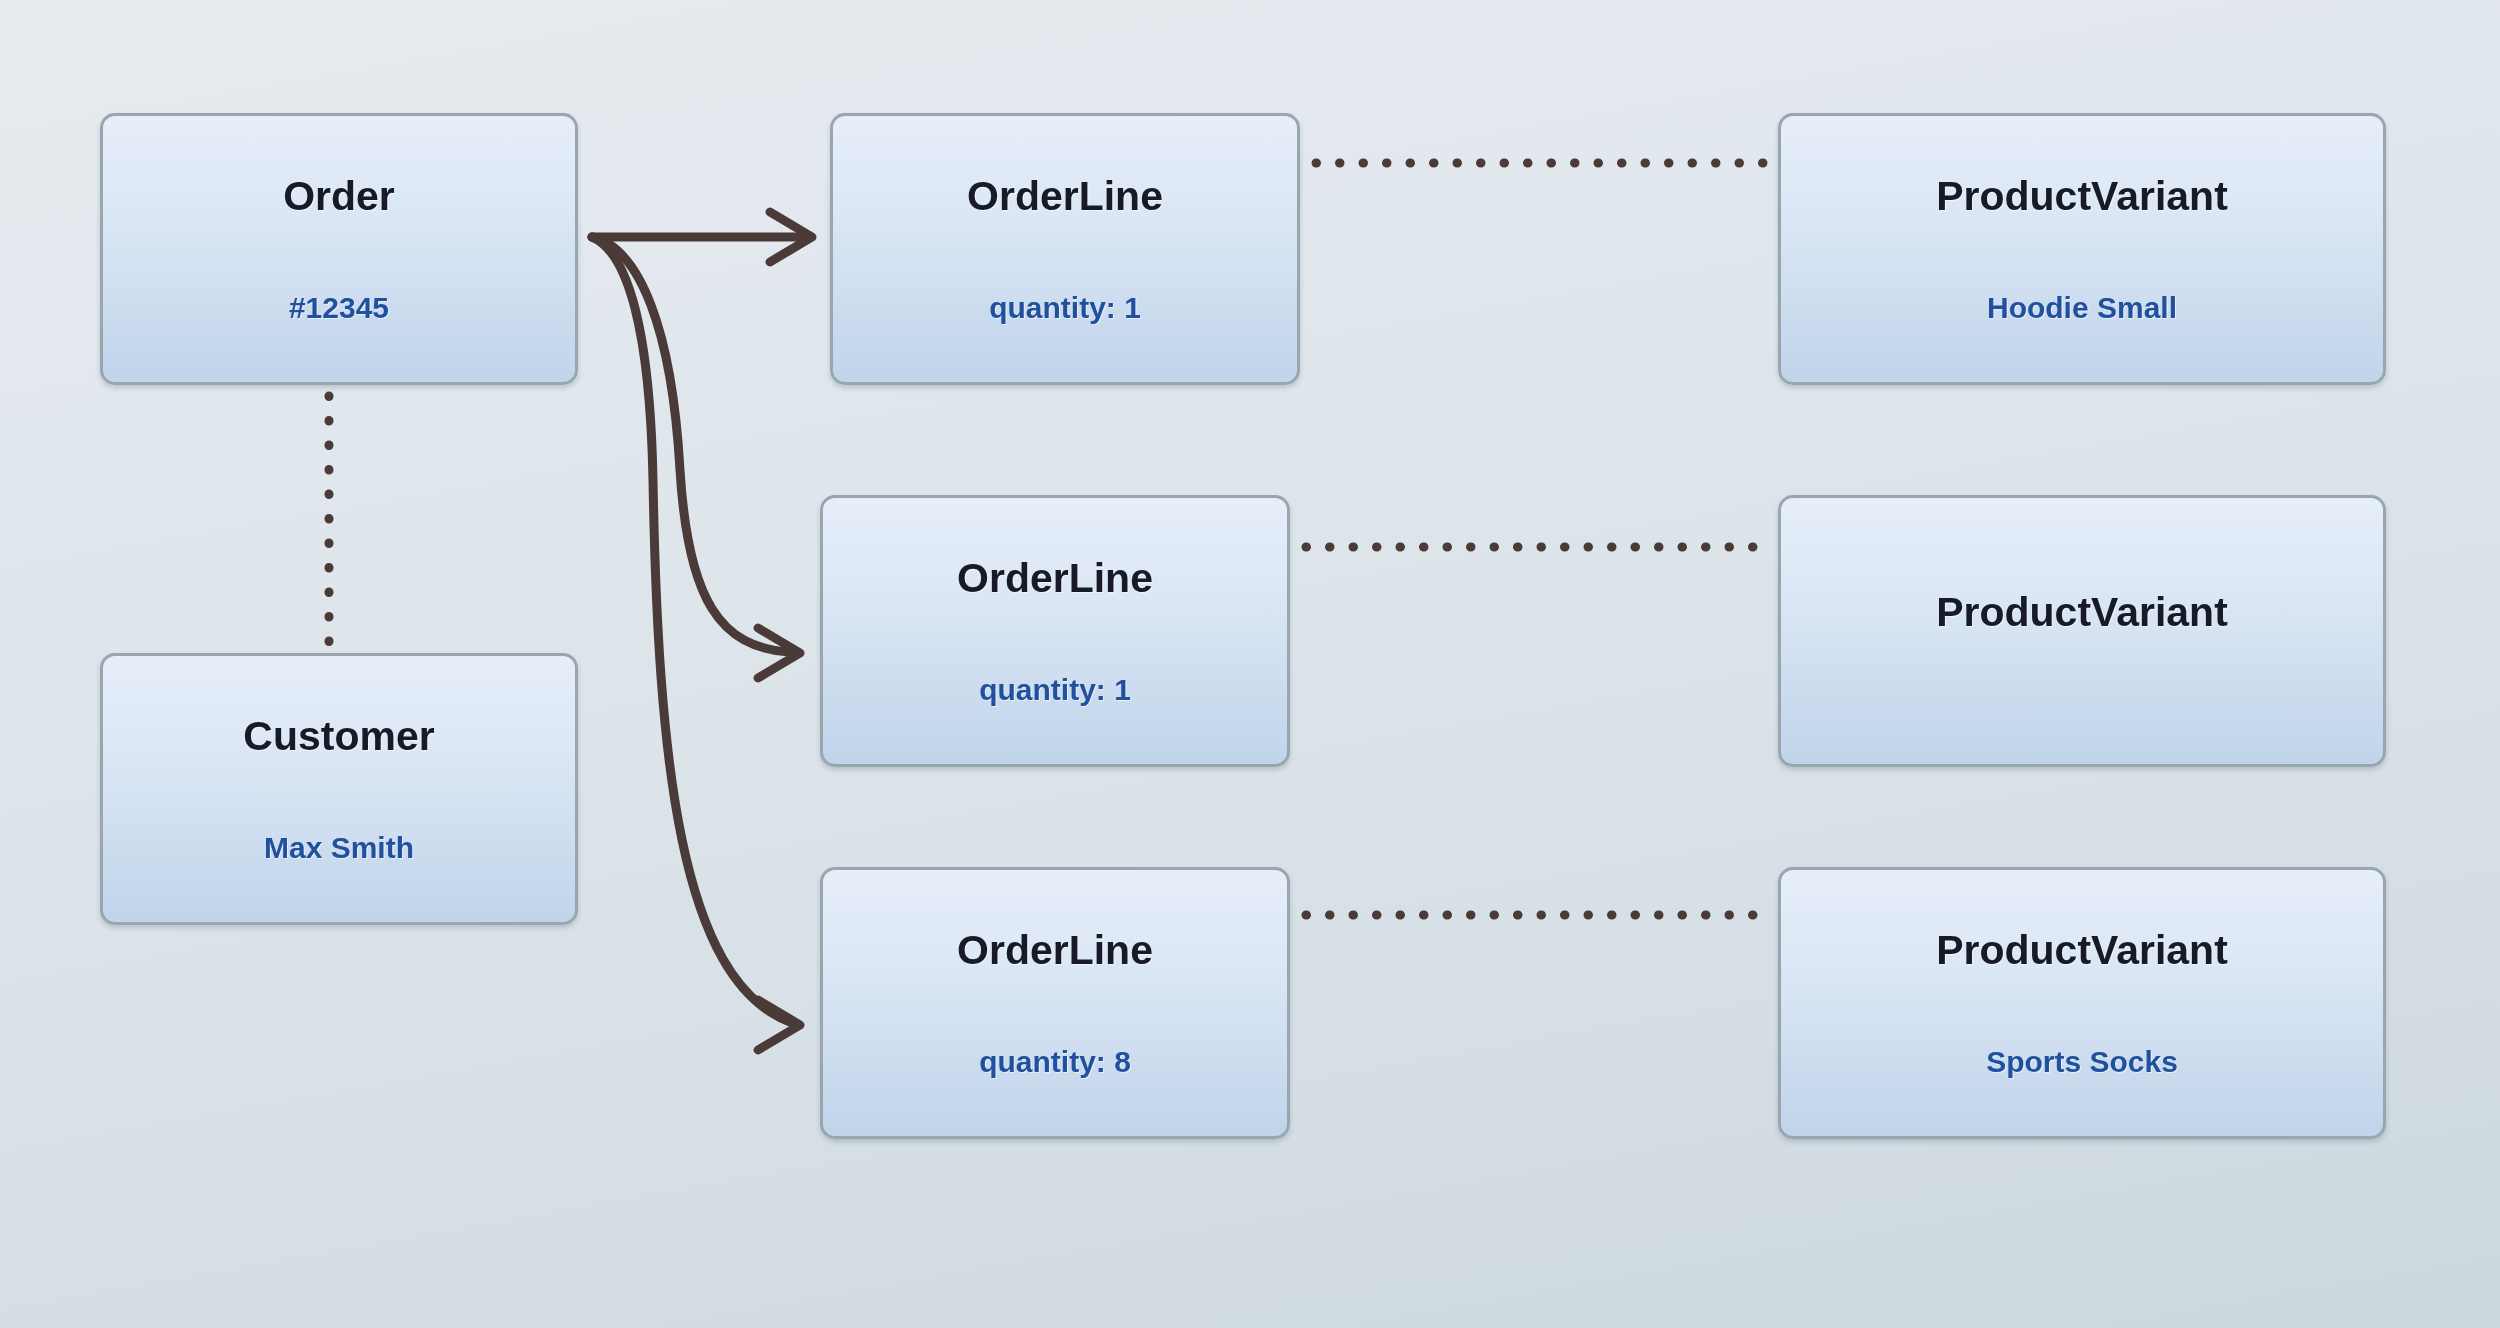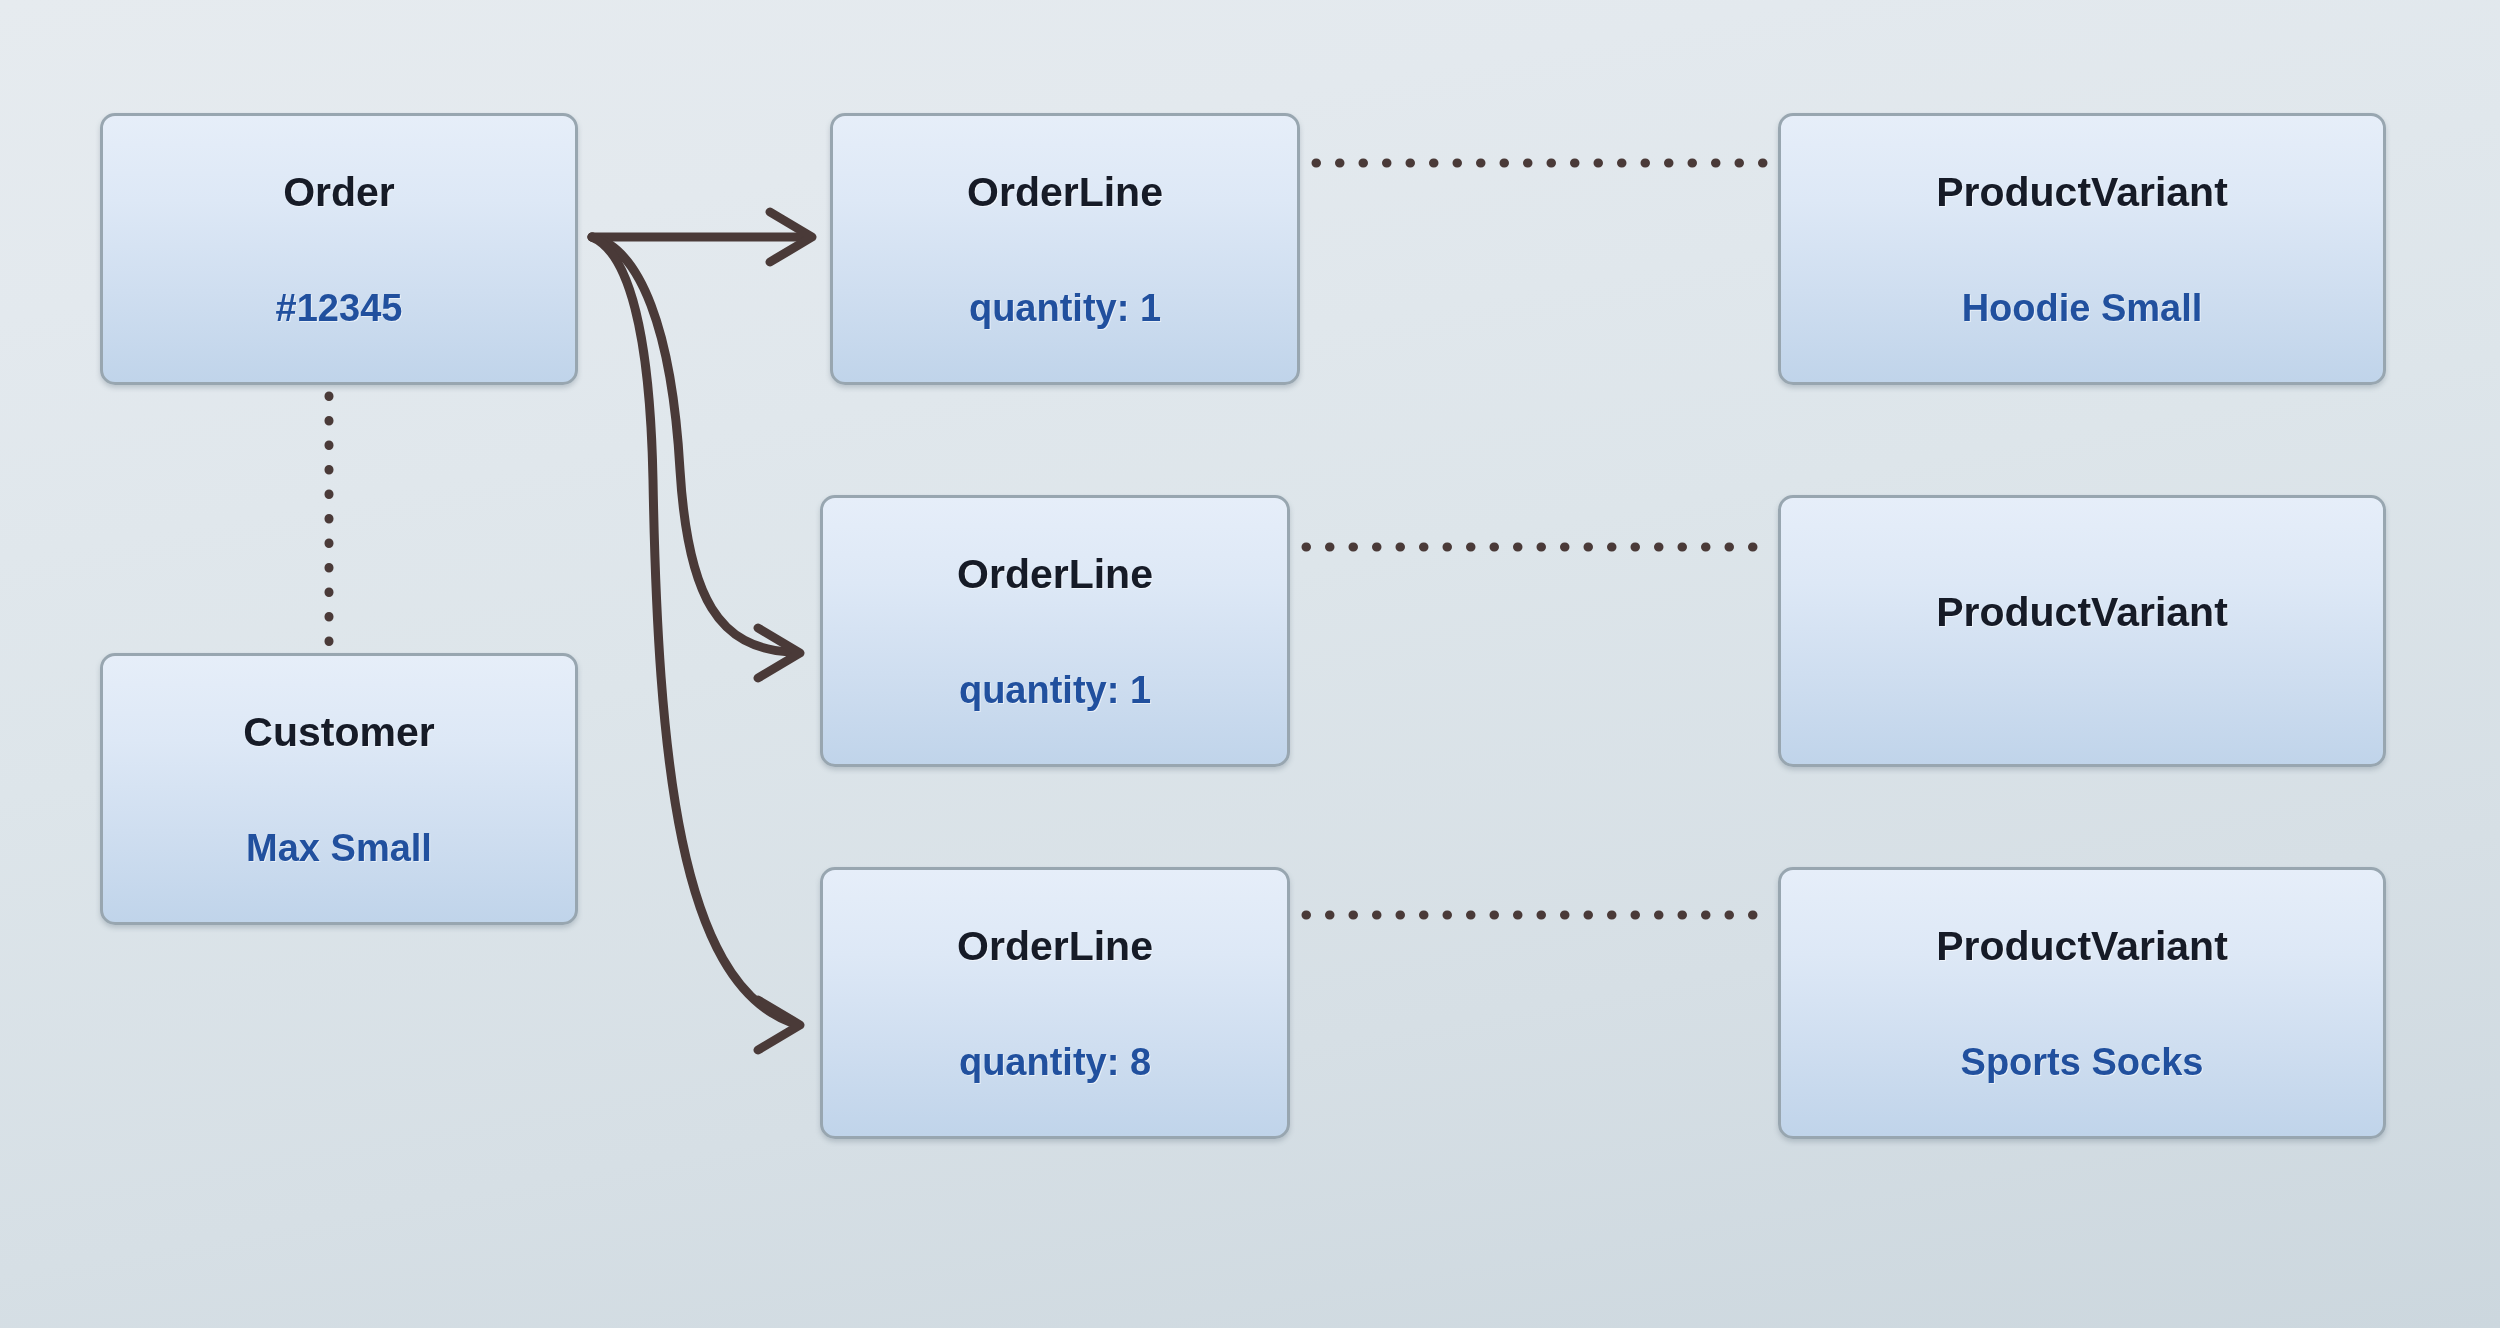--- a/index.html
+++ b/index.html
@@ -52,21 +52,21 @@
     font-weight: bold;
     font-size: 41px;
     line-height: 1;
     text-shadow: 1px 1px 0 rgba(255,255,255,0.55);
     white-space: nowrap;
   }
 
   .node-subtitle {
     color: #21509e;
     font-weight: bold;
-    font-size: 38px;
+    font-size: 30px;
     line-height: 1;
     text-shadow: 1px 1px 0 rgba(255,255,255,0.55);
     white-space: nowrap;
     margin-top: 39px;
   }
 
   
   .node-title   { margin-bottom: 37px; }
   .node-subtitle{ margin-bottom: 0; }
 
@@ -110,21 +110,21 @@
     </g>
   </svg>
 
   <div class="node" id="node-order">
     <span class="node-title">Order</span>
     <span class="node-subtitle">#12345</span>
   </div>
 
   <div class="node" id="node-customer">
     <span class="node-title">Customer</span>
-    <span class="node-subtitle">Max Small</span>
+    <span class="node-subtitle">Max Smith</span>
   </div>
 
   <div class="node" id="node-orderline-1">
     <span class="node-title">OrderLine</span>
     <span class="node-subtitle">quantity: 1</span>
   </div>
 
   <div class="node" id="node-orderline-2">
     <span class="node-title">OrderLine</span>
     <span class="node-subtitle">quantity: 1</span>

